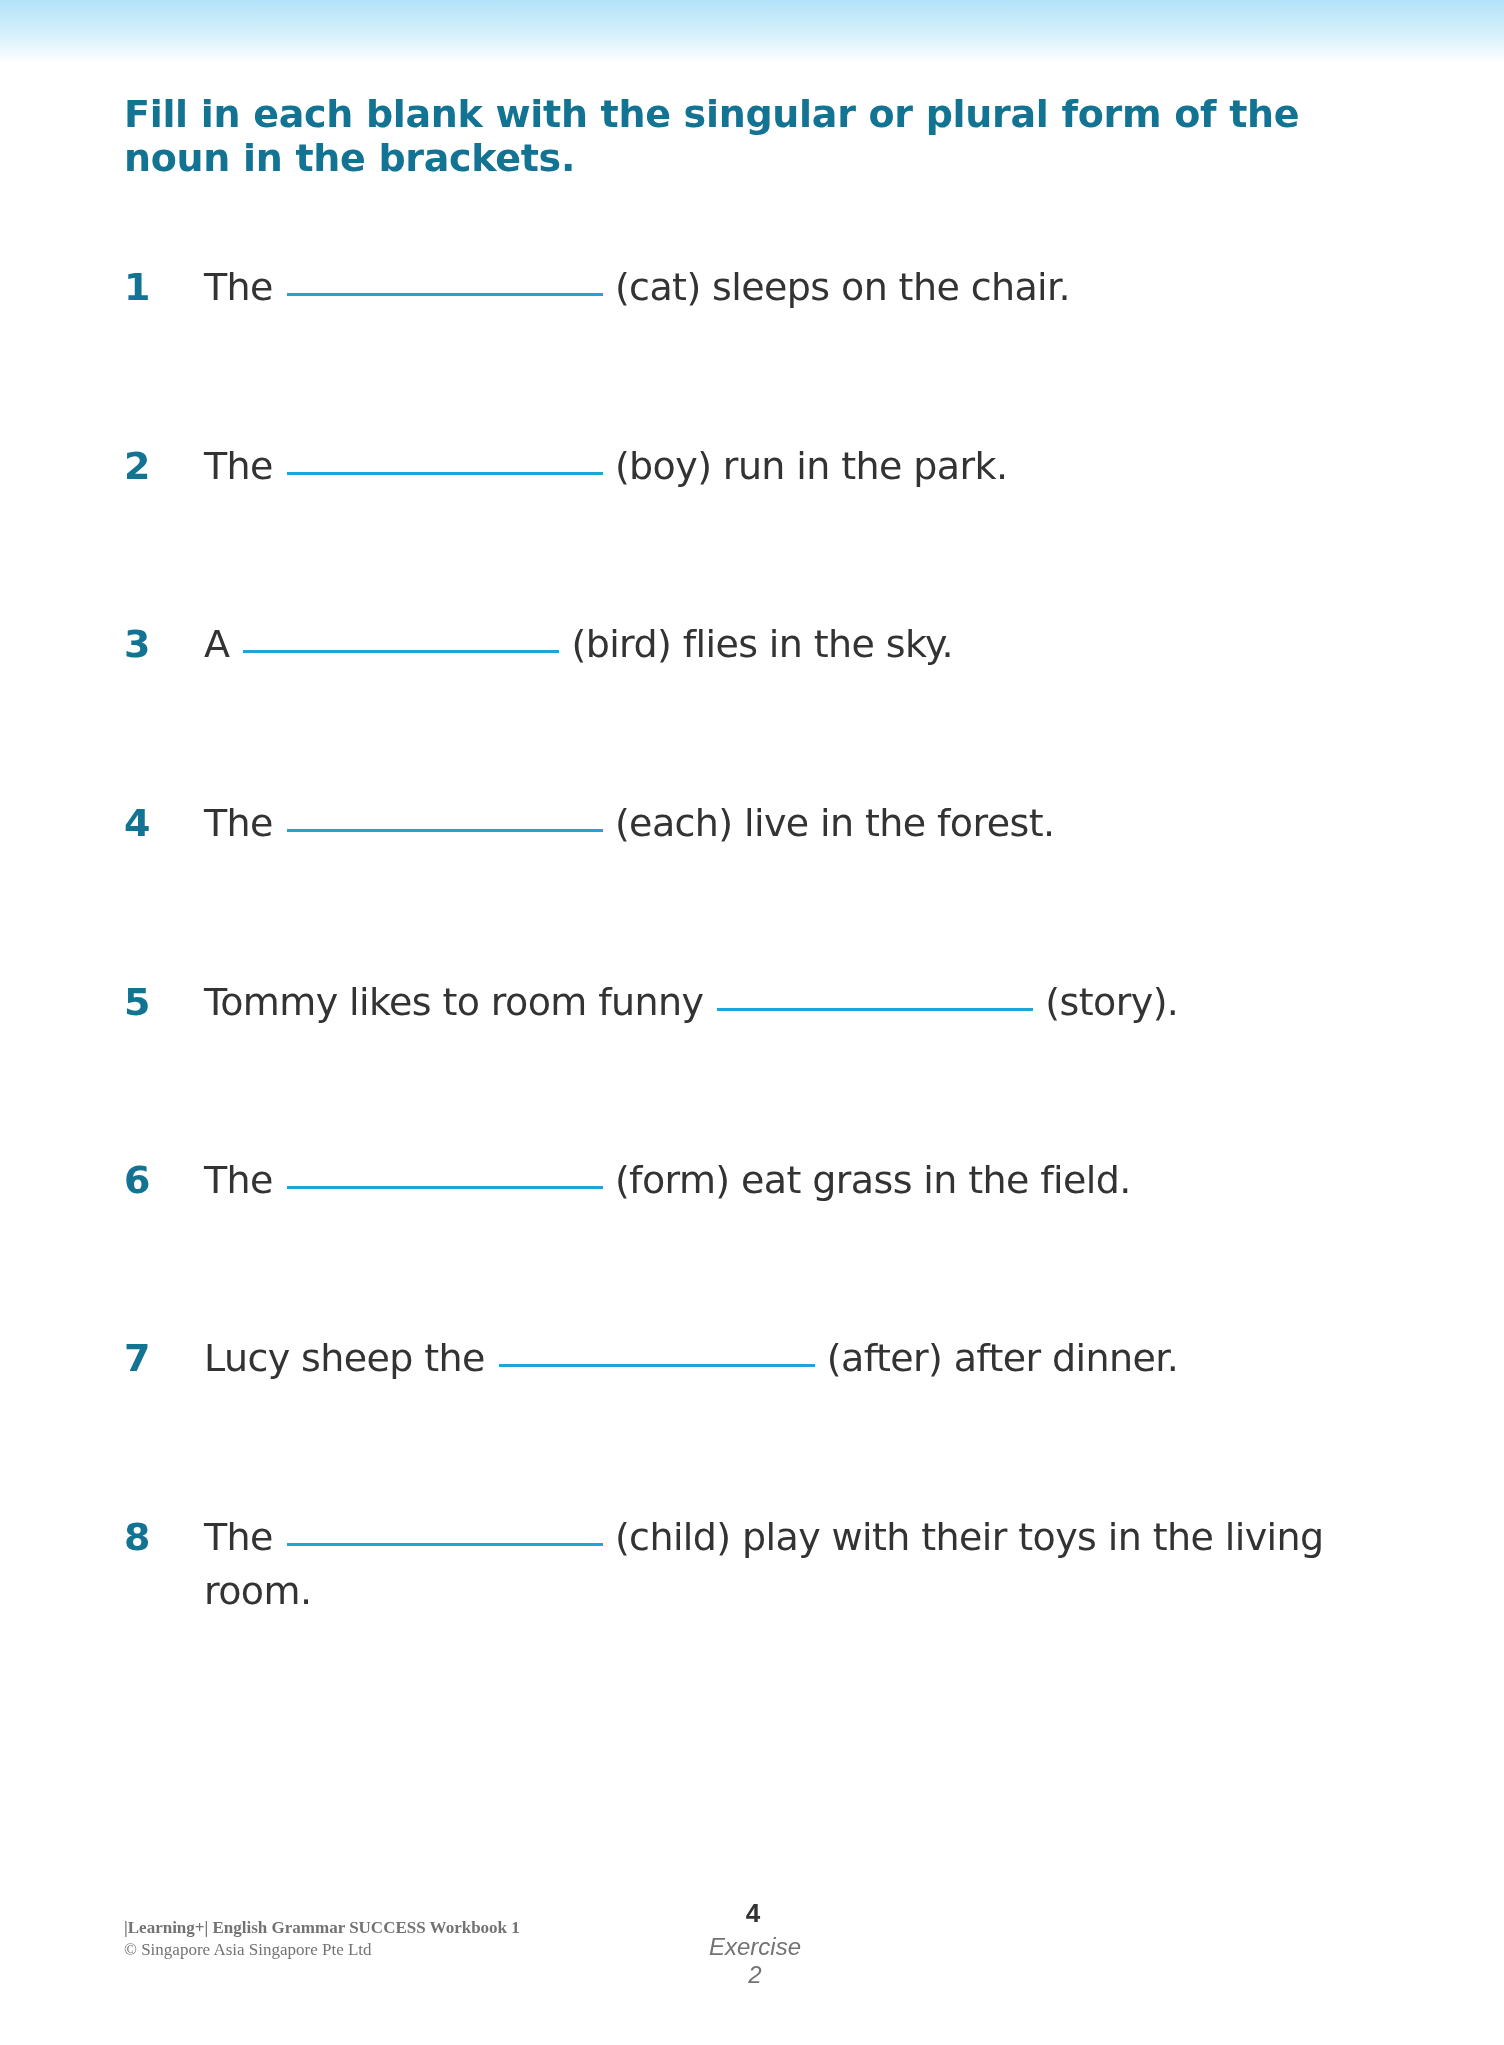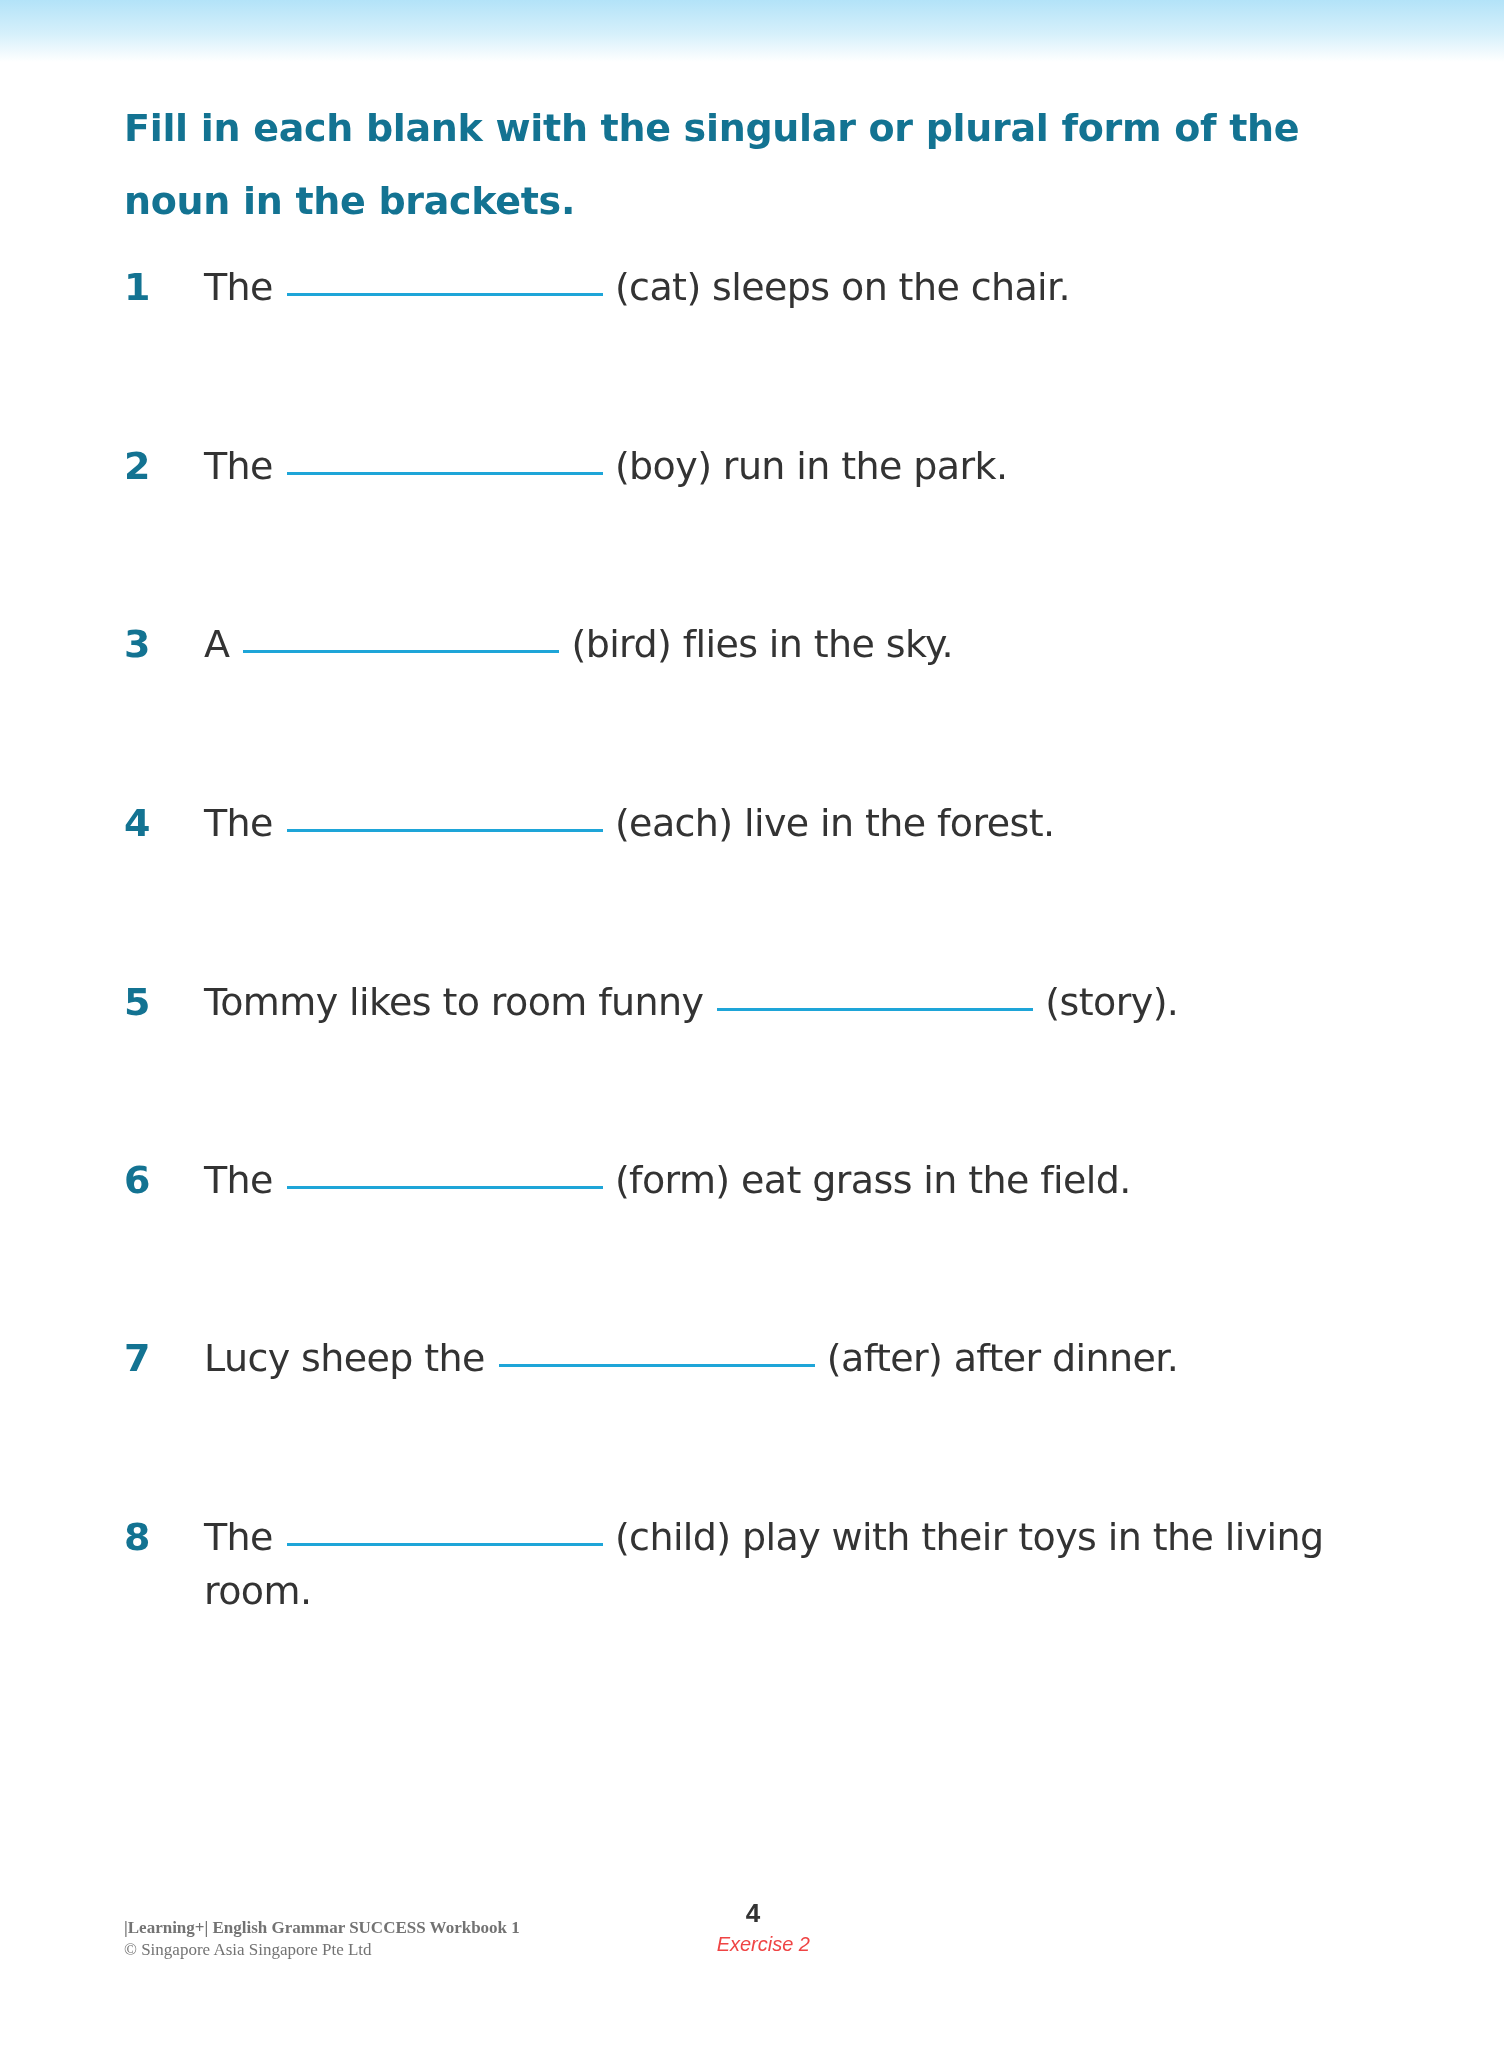--- a/index.html
+++ b/index.html
@@ -7,21 +7,21 @@
     width:1504px; height:2045px; position:relative; overflow:hidden;
     background:#ffffff;
     font-family:"DejaVu Sans", sans-serif;
   }
   .top-band {
     position:absolute; left:0; top:0; width:1504px; height:62px;
     background:linear-gradient(to bottom, #b3e3f8 0%, #d6f0fb 55%, #ffffff 100%);
   }
   .instruction {
     position:absolute; left:124px; top:92px; width:1280px;
-    color:#137392; font-weight:bold; font-size:38px; line-height:73px;
+    color:#137392; font-weight:bold; font-size:38px; line-height:44px;
     letter-spacing:-0.3px;
     font-family:"DejaVu Sans", sans-serif;
   }
   .question {
     position:absolute; left:124px; width:1280px;
     font-size:38px; line-height:54px; color:#333333;
     font-family:"DejaVu Sans", sans-serif; letter-spacing:-0.6px;
     transform-origin:left top;
   }
   .qnum {
@@ -39,22 +39,22 @@
   .footer-left {
     position:absolute; left:124px; top:1917px;
     font-family:"Liberation Serif", serif; font-size:17px; line-height:22px; color:#737373;
   }
   .footer-left .book { font-weight:bold; }
   .page-num {
     position:absolute; left:738px; top:1898px; width:30px; text-align:center;
     font-family:"Liberation Sans", sans-serif; font-weight:bold; font-size:26px; color:#333;
   }
   .exercise {
-    position:absolute; left:700px; top:1933px; width:110px; text-align:right;
-    font-family:"Liberation Sans", sans-serif; font-style:italic; font-size:20px; color:#ef4444;
+    position:absolute; left:700px; top:1933px; width:110px; text-align:center;
+    font-family:"Liberation Sans", sans-serif; font-style:italic; font-size:24px; color:#737373;
   }
 </style>
 </head>
 <body>
 
 <div class="top-band"></div>
 
 <div class="instruction">Fill in each blank with the singular or plural form of the noun in the brackets.</div>
 
 <div class="question" style="top:260px">

